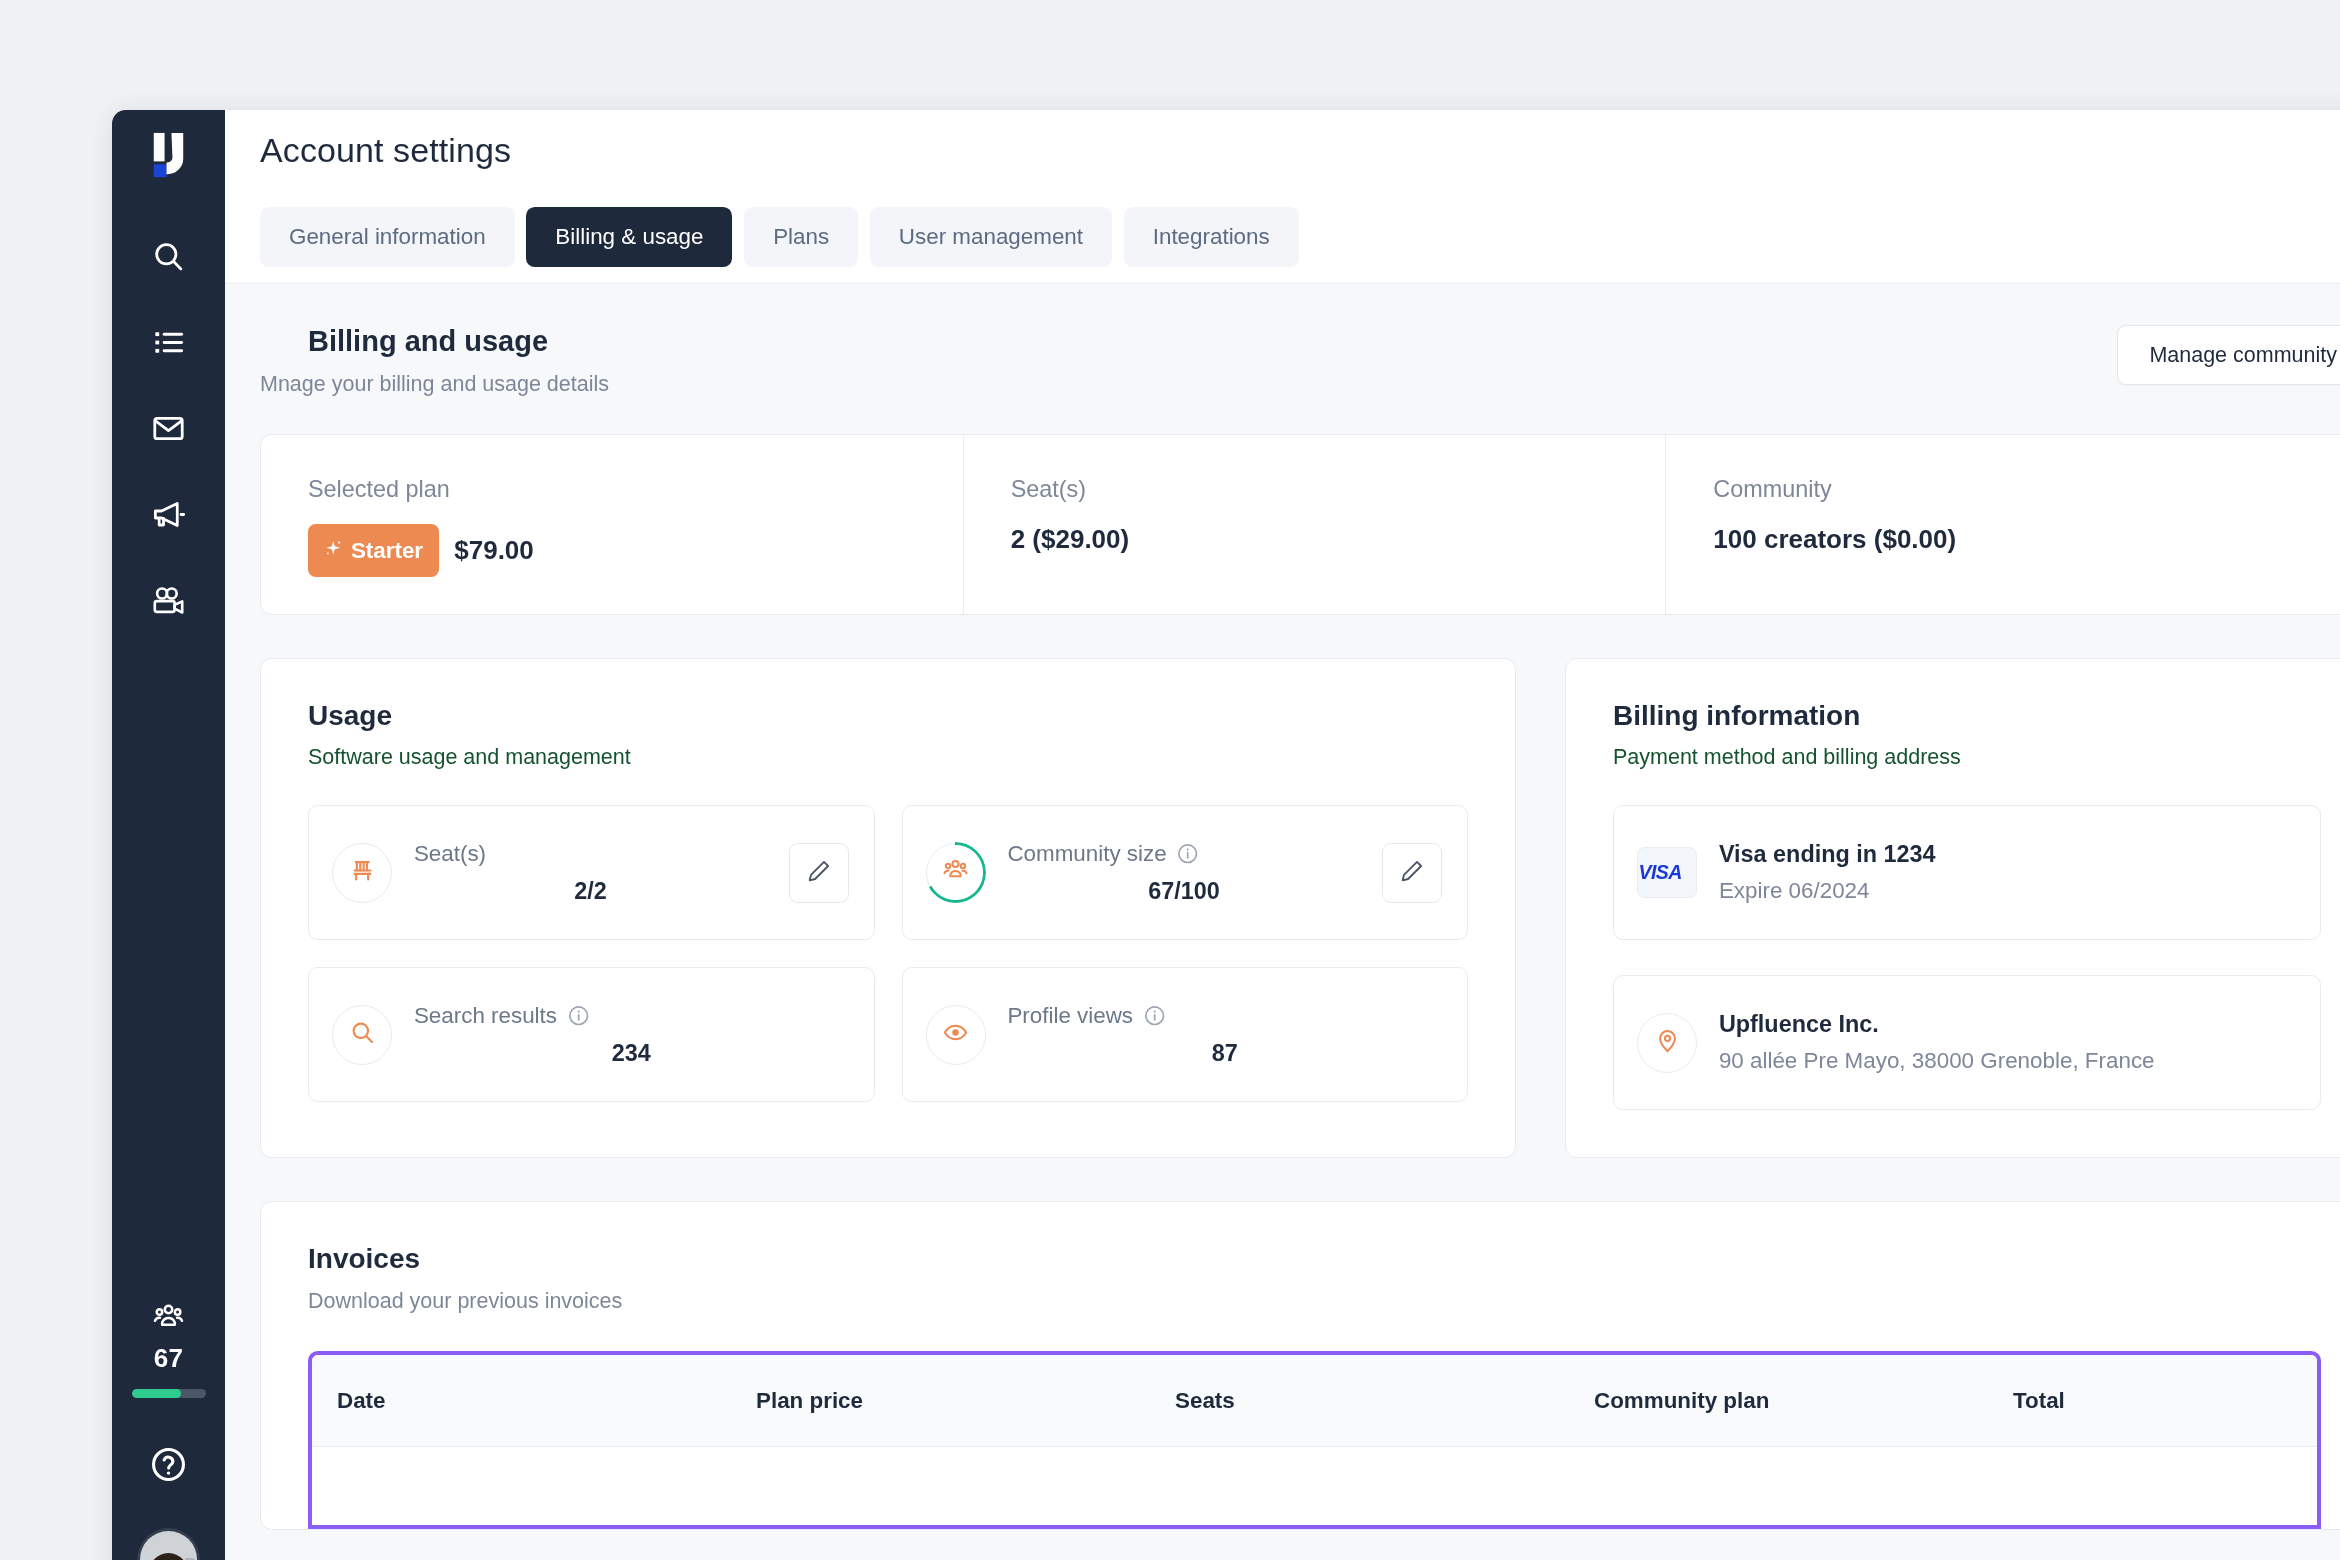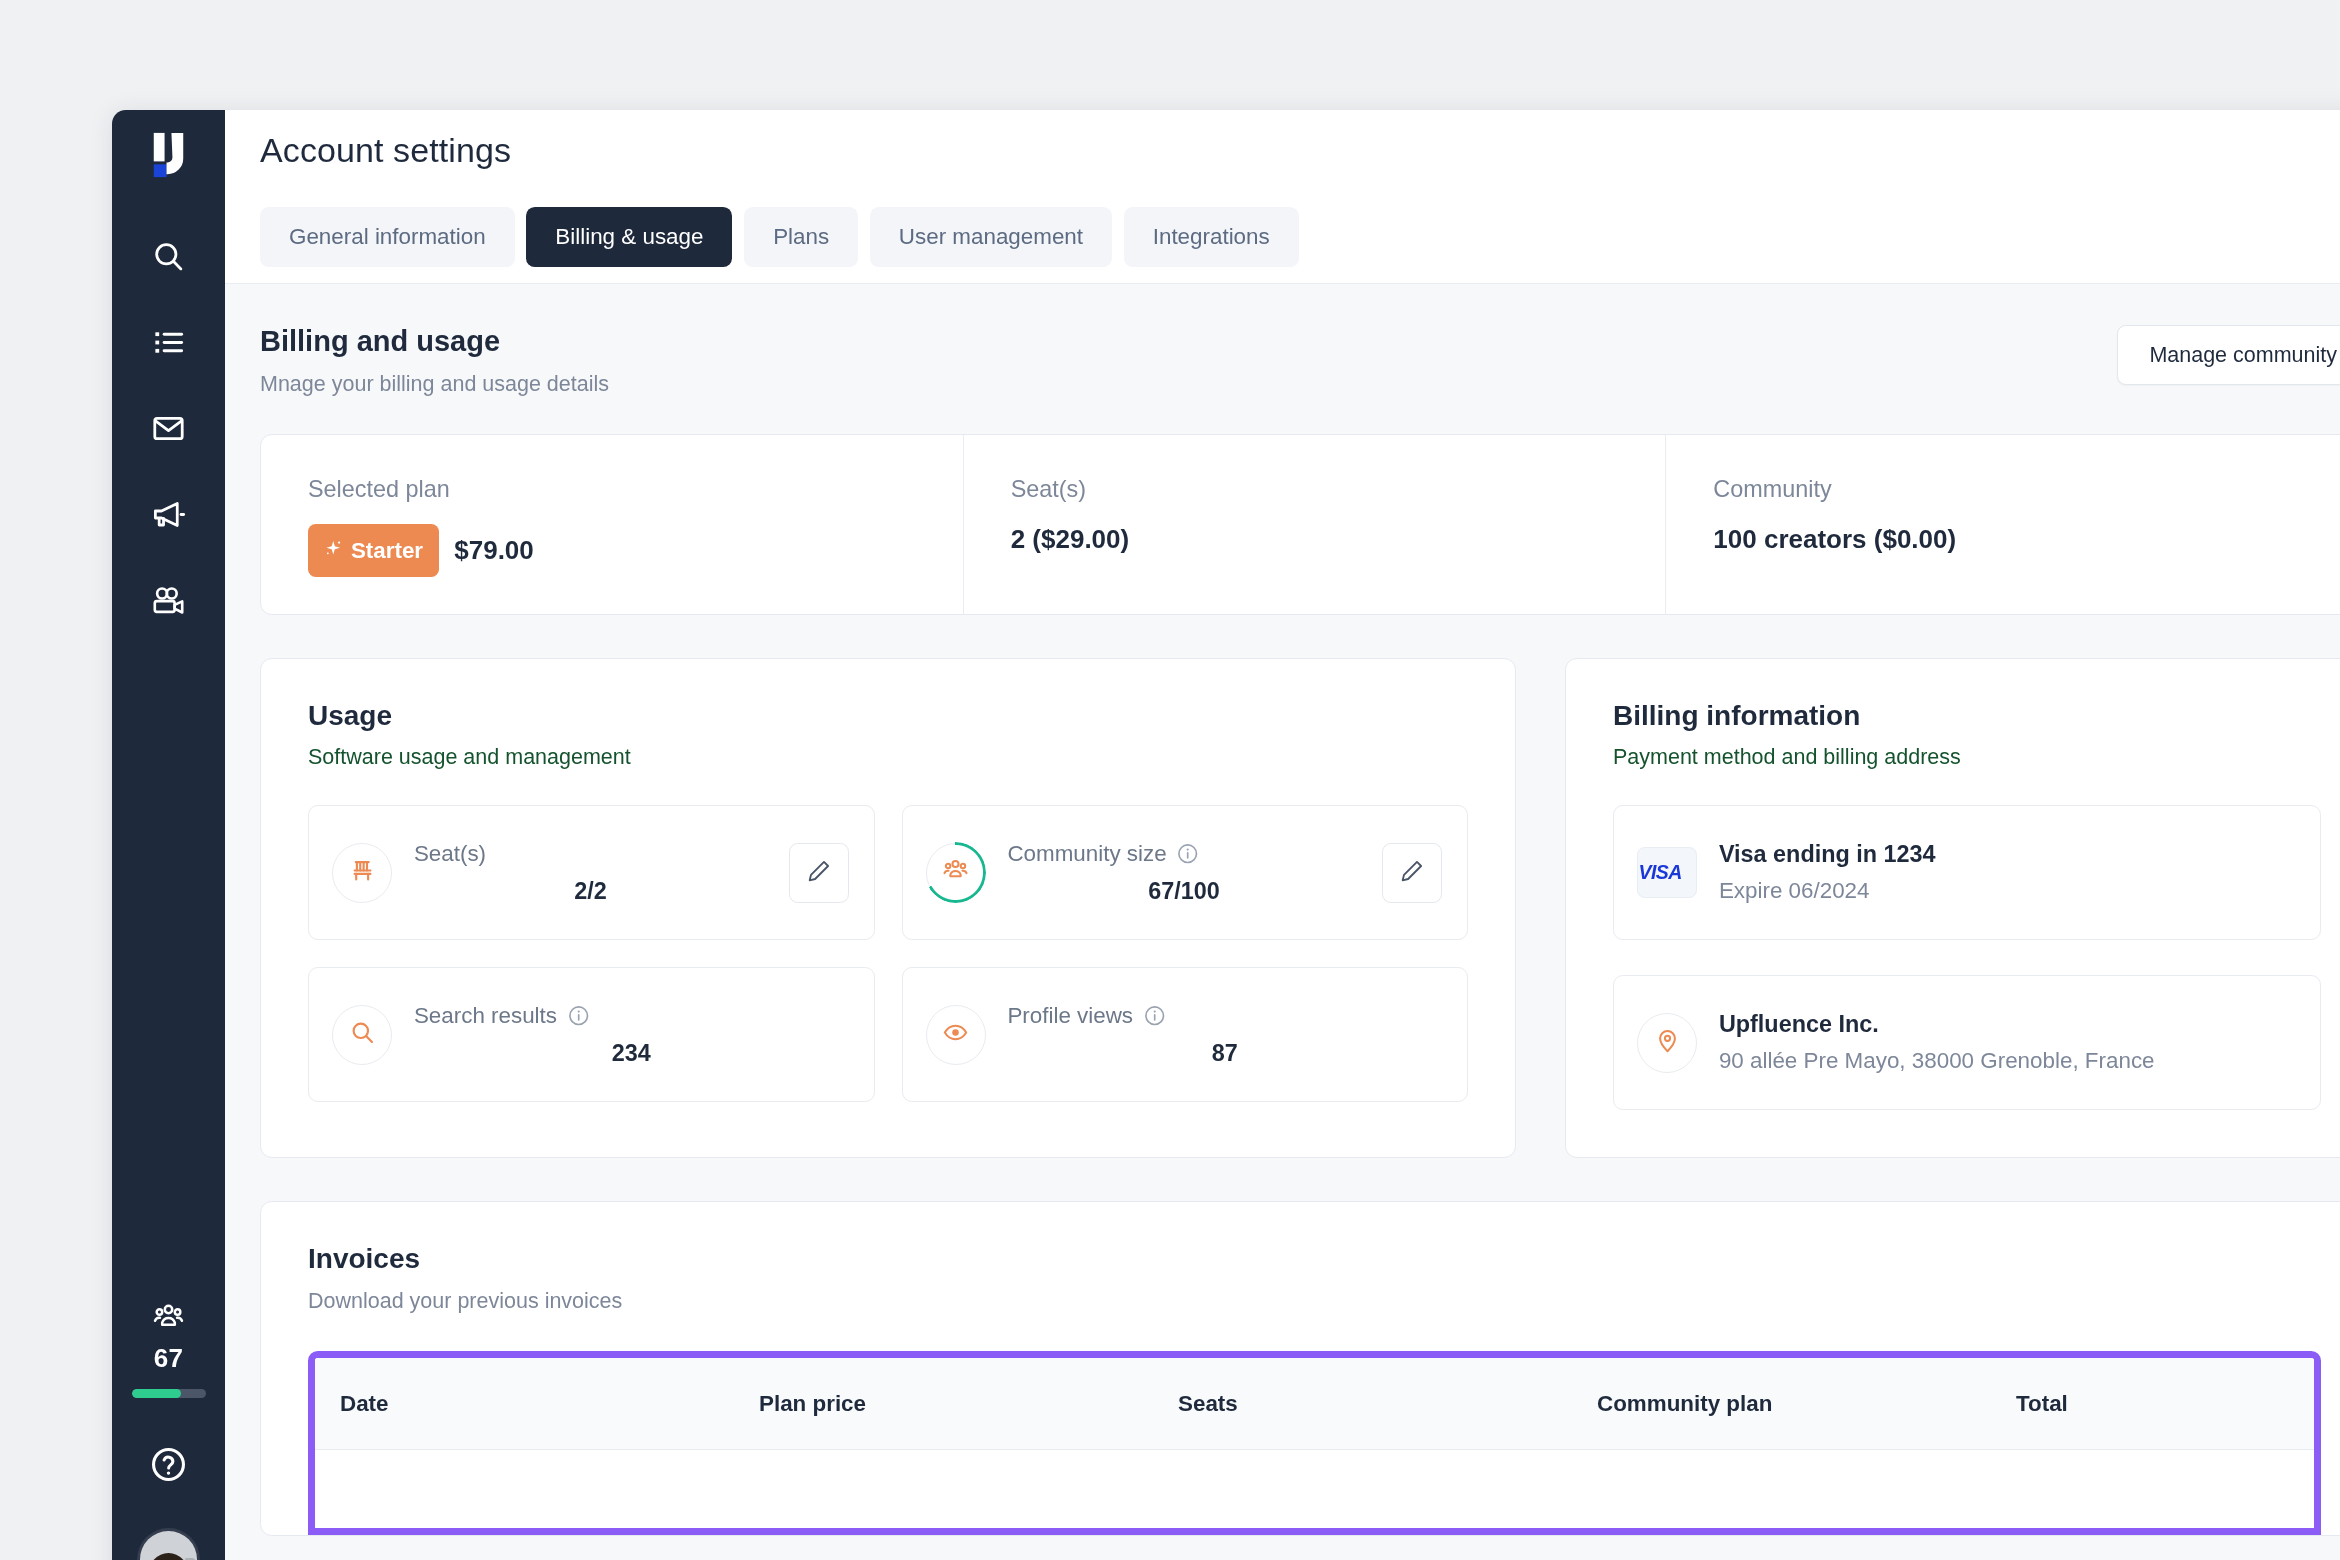--- a/index.html
+++ b/index.html
@@ -74,21 +74,21 @@
     font-size: 22.4px; color:#5d6b82; background:#f3f5f8; cursor:pointer; white-space:nowrap;
   }
   .tab.active { background:#1e293b; color:#ffffff; }
 
   
   #content { flex:1; background:#f7f8fa; padding: 41px 0 0 0; overflow:hidden; position:relative; }
   .content-inner { padding: 0 35px; }
 
   
   .section-head { display:flex; align-items:flex-start; justify-content:space-between; }
-  .sh-title { font-size: 29px; font-weight: 700; color:#1f2a3d; }
+  .sh-title { font-size: 29px; font-weight: 700; color:#1f2a3d;margin-left:48px; }
   .sh-sub { font-size: 21.5px; color:#7d8799; margin-top: 13.7px; }
   .btn-outline {
     height: 60px; padding: 0 31px; background:#fff; border:1px solid #e2e6ed; border-radius: 8.8px;
     font-size: 21.5px; color:#1f2a3d; display:flex; align-items:center; white-space:nowrap; cursor:pointer;
     box-shadow: 0 1px 2px rgba(30,41,59,.04);
   }
 
   
   #summary-card {
     margin-top: 37px; background:#fff; border:1px solid #e6e9ef; border-radius: 11.7px;
@@ -133,21 +133,21 @@
   .visa-chip { width:60px; height:51px; flex:0 0 60px; background:#f3f6fb; border:1px solid #e8ecf3; border-radius:7.8px; display:flex; align-items:center; justify-content:flex-start; }
   .visa-text { font-size:19.5px; font-weight:700; font-style:italic; color:#1a38d8; letter-spacing:-0.5px; }
   .bill-strong { font-size:23.4px; font-weight:700; color:#1f2a3d; }
   .bill-weak { font-size:22.4px; color:#7d8799; margin-top:9.8px; }
   .pin-circle { width:60px; height:60px; flex:0 0 60px; border:1.5px solid #e8ebf0; border-radius:50%; display:flex; align-items:center; justify-content:center; }
 
   
   #invoices-panel { background:#fff; border:1px solid #e6e9ef; border-radius:11.7px; margin-top: 43px; padding: 41px 47px 0 47px; }
   #inv-title { font-size:28px; font-weight:700; color:#1f2a3d; }
   #inv-sub { font-size:21.5px; color:#7d8799; margin-top:13.7px; }
-  #inv-table { margin-top: 37px; border:7px solid #8b5cf6; border-top-left-radius:9.8px; border-top-right-radius:9.8px; overflow:hidden; }
+  #inv-table { margin-top: 37px; border:4px solid #8b5cf6; border-top-left-radius:9.8px; border-top-right-radius:9.8px; overflow:hidden; }
   #inv-head { display:flex; background:#f8fafc; height: 92px; align-items:center; border-bottom:1px solid #e8ebf0; }
   #inv-head div { font-size:22.4px; font-weight:700; color:#1f2a3d; padding-left: 25px; }
   .col-date{ flex:0 0 419px; } .col-price{ flex:0 0 419px; } .col-seats{ flex:0 0 419px; }
   .col-comm{ flex:0 0 419px; } .col-total{ flex:1 1 auto; }
   #inv-body-blank { height: 78px; background:#fff; }
 </style>
 </head>
 <body>
 
 <div id="canvas">

